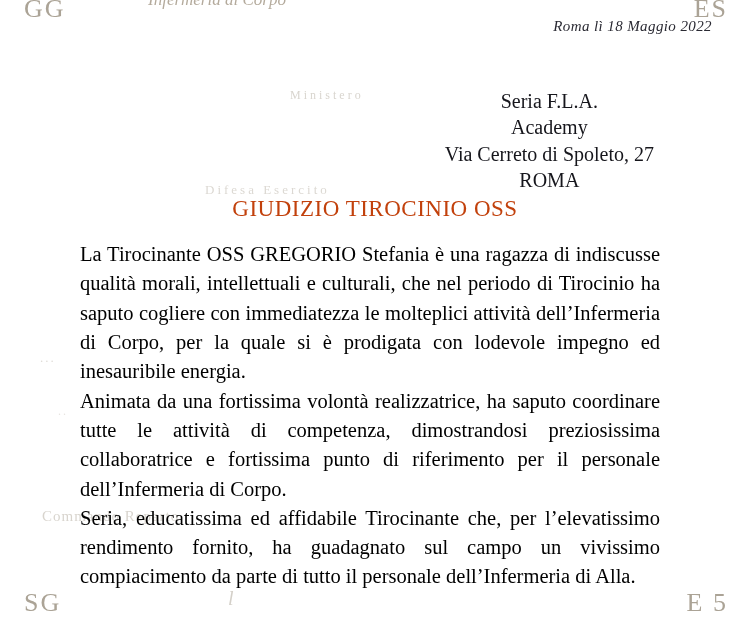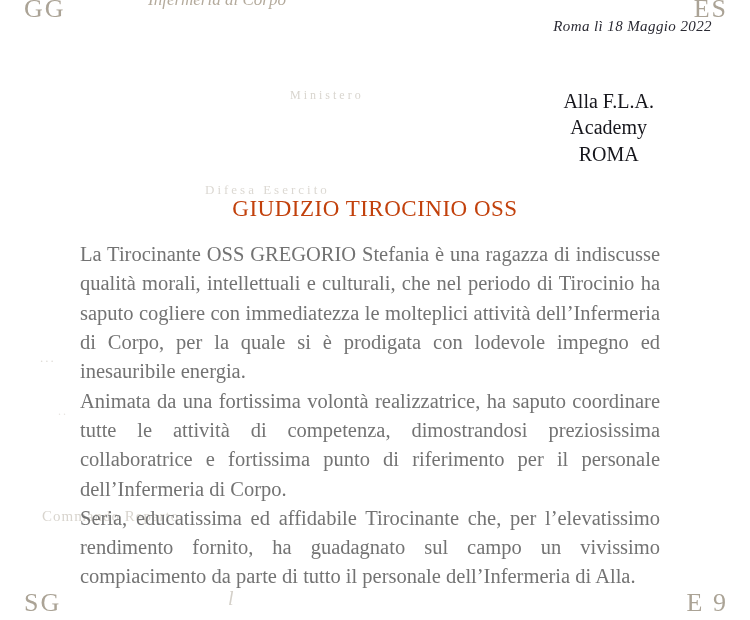--- a/index.html
+++ b/index.html
@@ -133,50 +133,51 @@
 
   
   .body-text {
     position: absolute;
     top: 240px;
     left: 80px;
     width: 580px;
     font-size: 20.5px;
     line-height: 1.43;
     text-align: justify;
-    color: #737373;
+    color: #000000;
   }
   .body-text p {
     margin: 0;
     text-indent: 0;
   }
   .body-text p + p { margin-top: 0; }
 </style>
 </head>
 <body>
 
 <span class="corner-mark corner-tl">GG</span>
 <span class="corner-mark corner-tr">ES</span>
 <span class="corner-mark corner-bl">SG</span>
-<span class="corner-mark corner-br">E 9</span>
+<span class="corner-mark corner-br">E 5</span>
 
 <div class="header-ghost">Infermeria di Corpo</div>
 
 <div class="date-line">Roma lì 18 Maggio 2022</div>
 
 <div class="scan-artifact ghost-left-1">Ministero</div>
 <div class="scan-artifact ghost-left-2">Difesa Esercito</div>
 <div class="scan-artifact ghost-left-3">...</div>
 <div class="scan-artifact ghost-left-4">..</div>
 <div class="scan-artifact ghost-overstrike">Commando Reparto</div>
 <div class="scan-artifact ghost-bottom">l</div>
 
 <div class="addressee">
-  <div>Alla F.L.A.</div>
+  <div>Seria F.L.A.</div>
   <div>Academy</div>
+  <div>Via Cerreto di Spoleto, 27</div>
   <div>ROMA</div>
 </div>
 
 <div class="doc-title">GIUDIZIO TIROCINIO OSS</div>
 
 <div class="body-text">
   <p>La Tirocinante OSS GREGORIO Stefania è una ragazza di indiscusse qualità morali, intellettuali e culturali, che nel periodo di Tirocinio ha saputo cogliere con immediatezza le molteplici attività dell’Infermeria di Corpo, per la quale si è prodigata con lodevole impegno ed inesauribile energia.</p>
   <p>Animata da una fortissima volontà realizzatrice, ha saputo coordinare tutte le attività di competenza, dimostrandosi preziosissima collaboratrice e fortissima punto di riferimento per il personale dell’Infermeria di Corpo.</p>
   <p>Seria, educatissima ed affidabile Tirocinante che, per l’elevatissimo rendimento fornito, ha guadagnato sul campo un vivissimo compiacimento da parte di tutto il personale dell’Infermeria di Alla.</p>
 </div>

